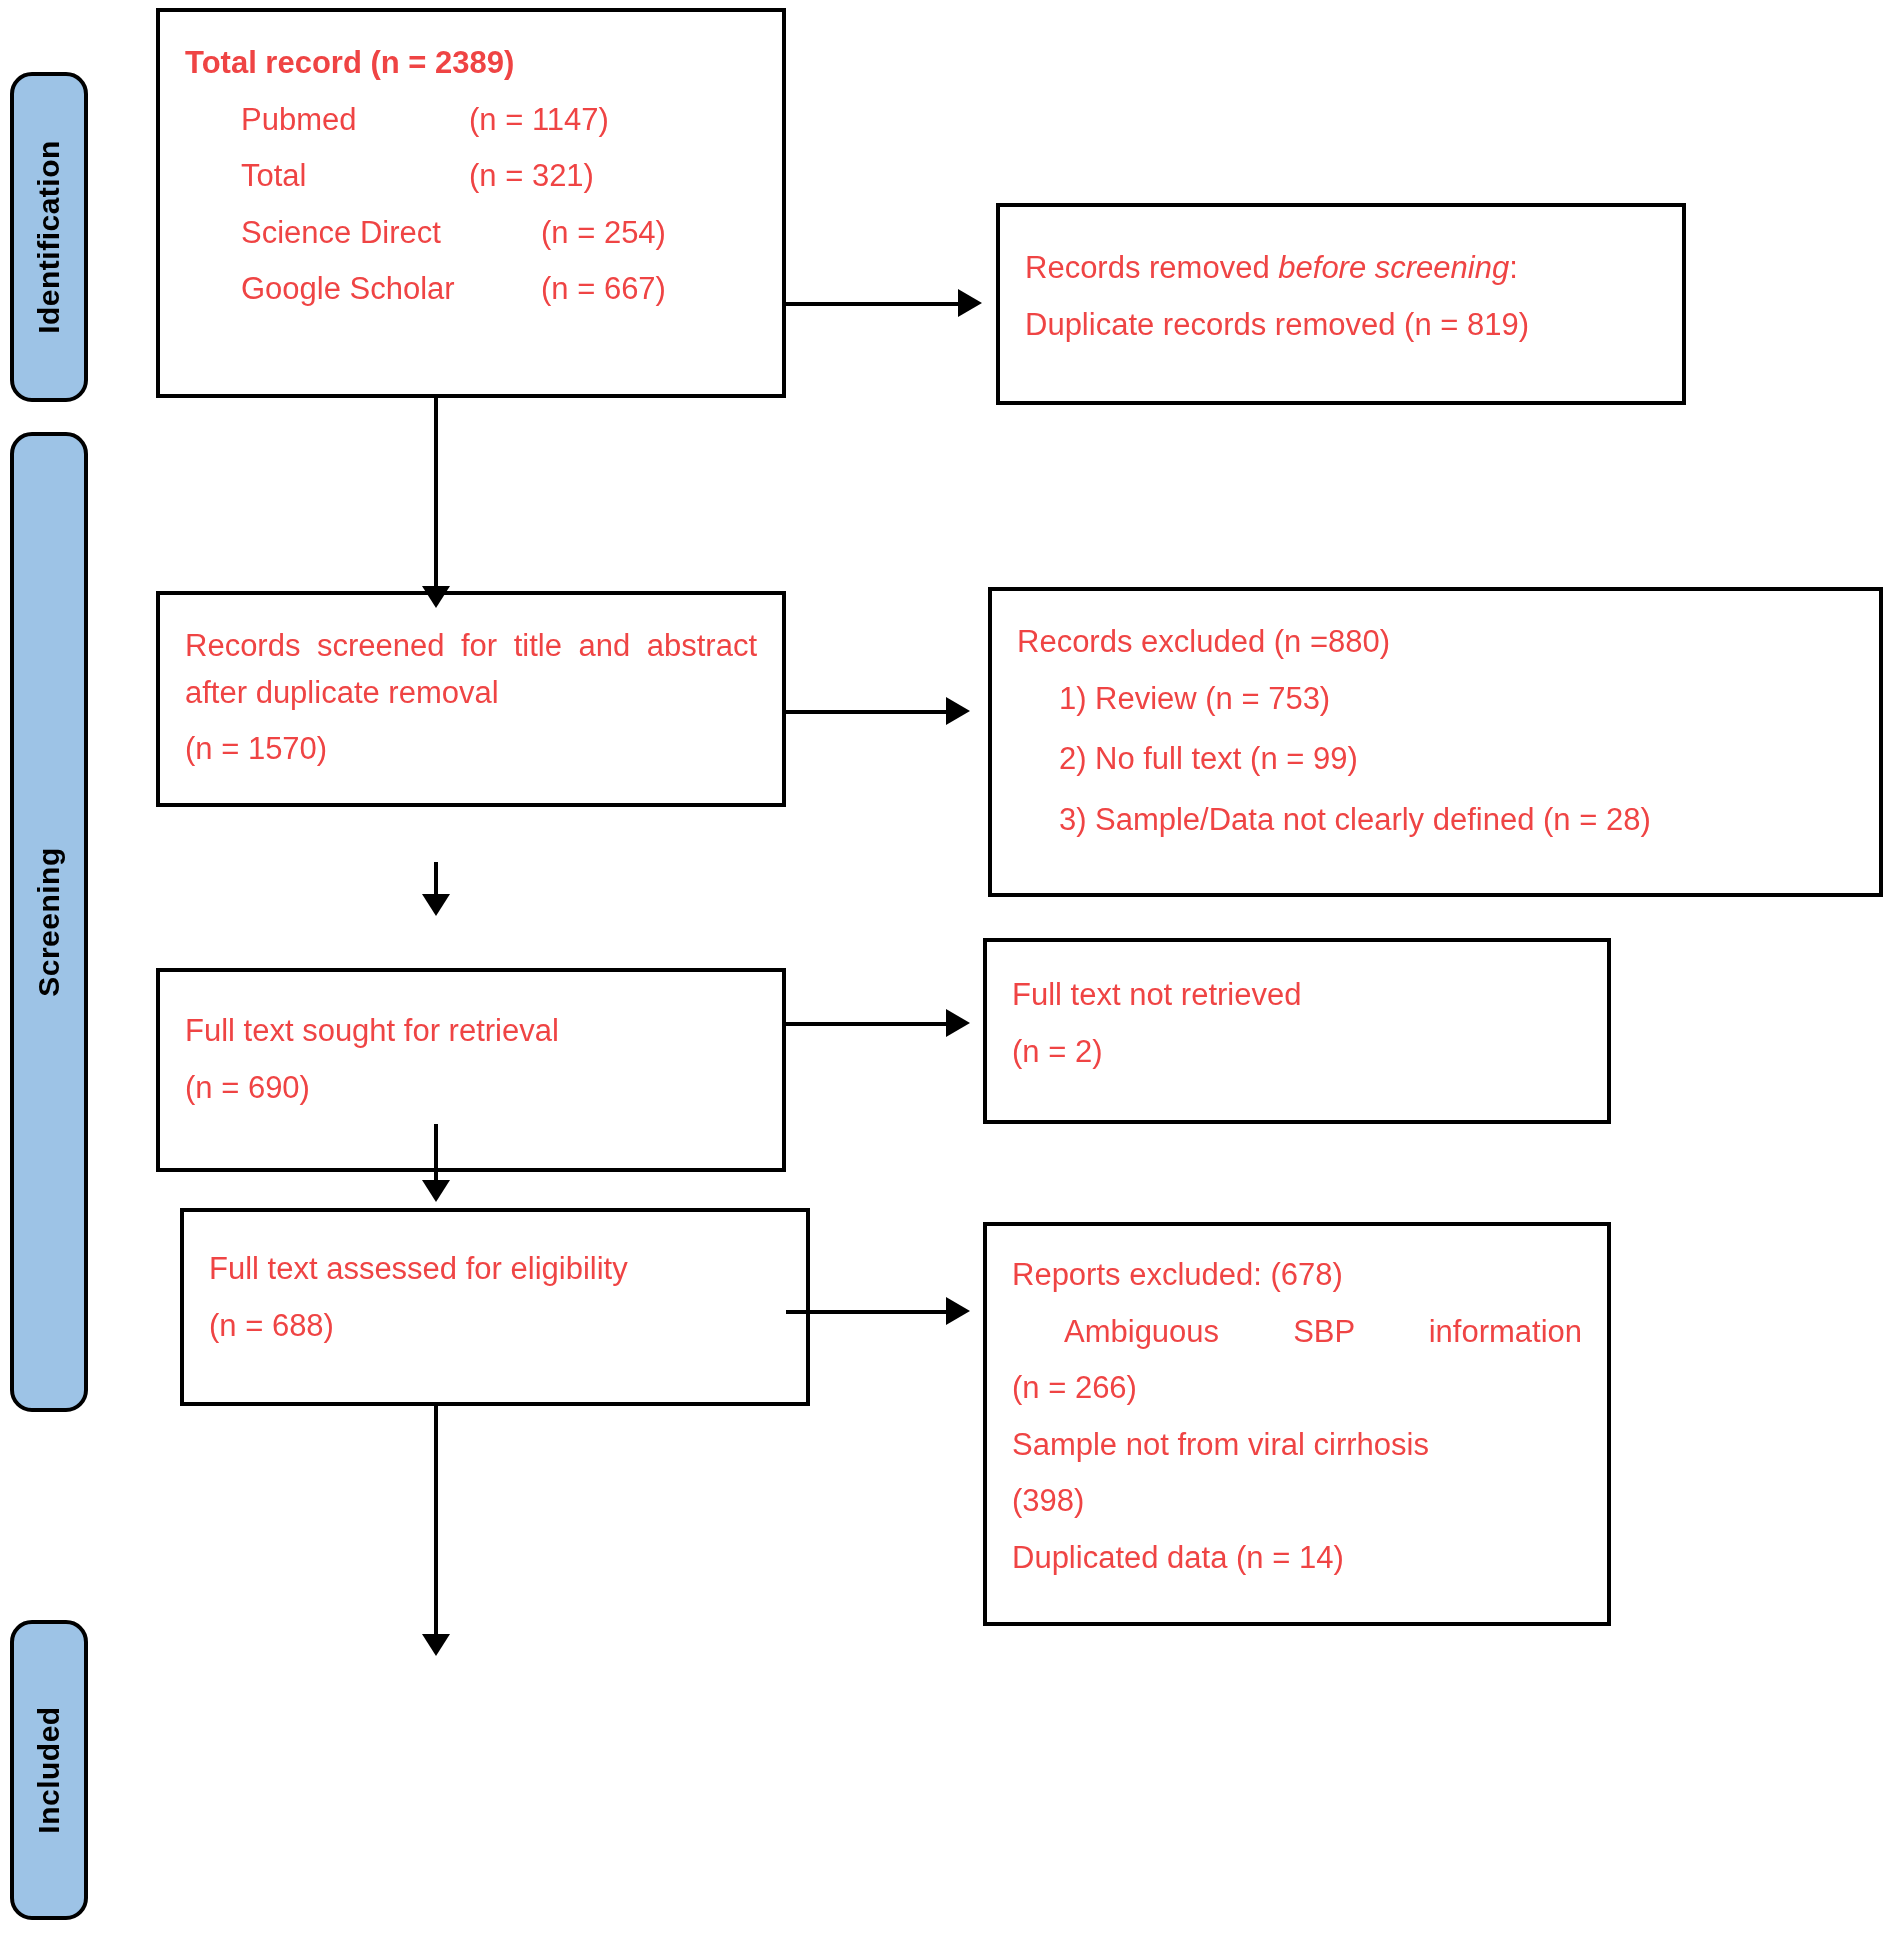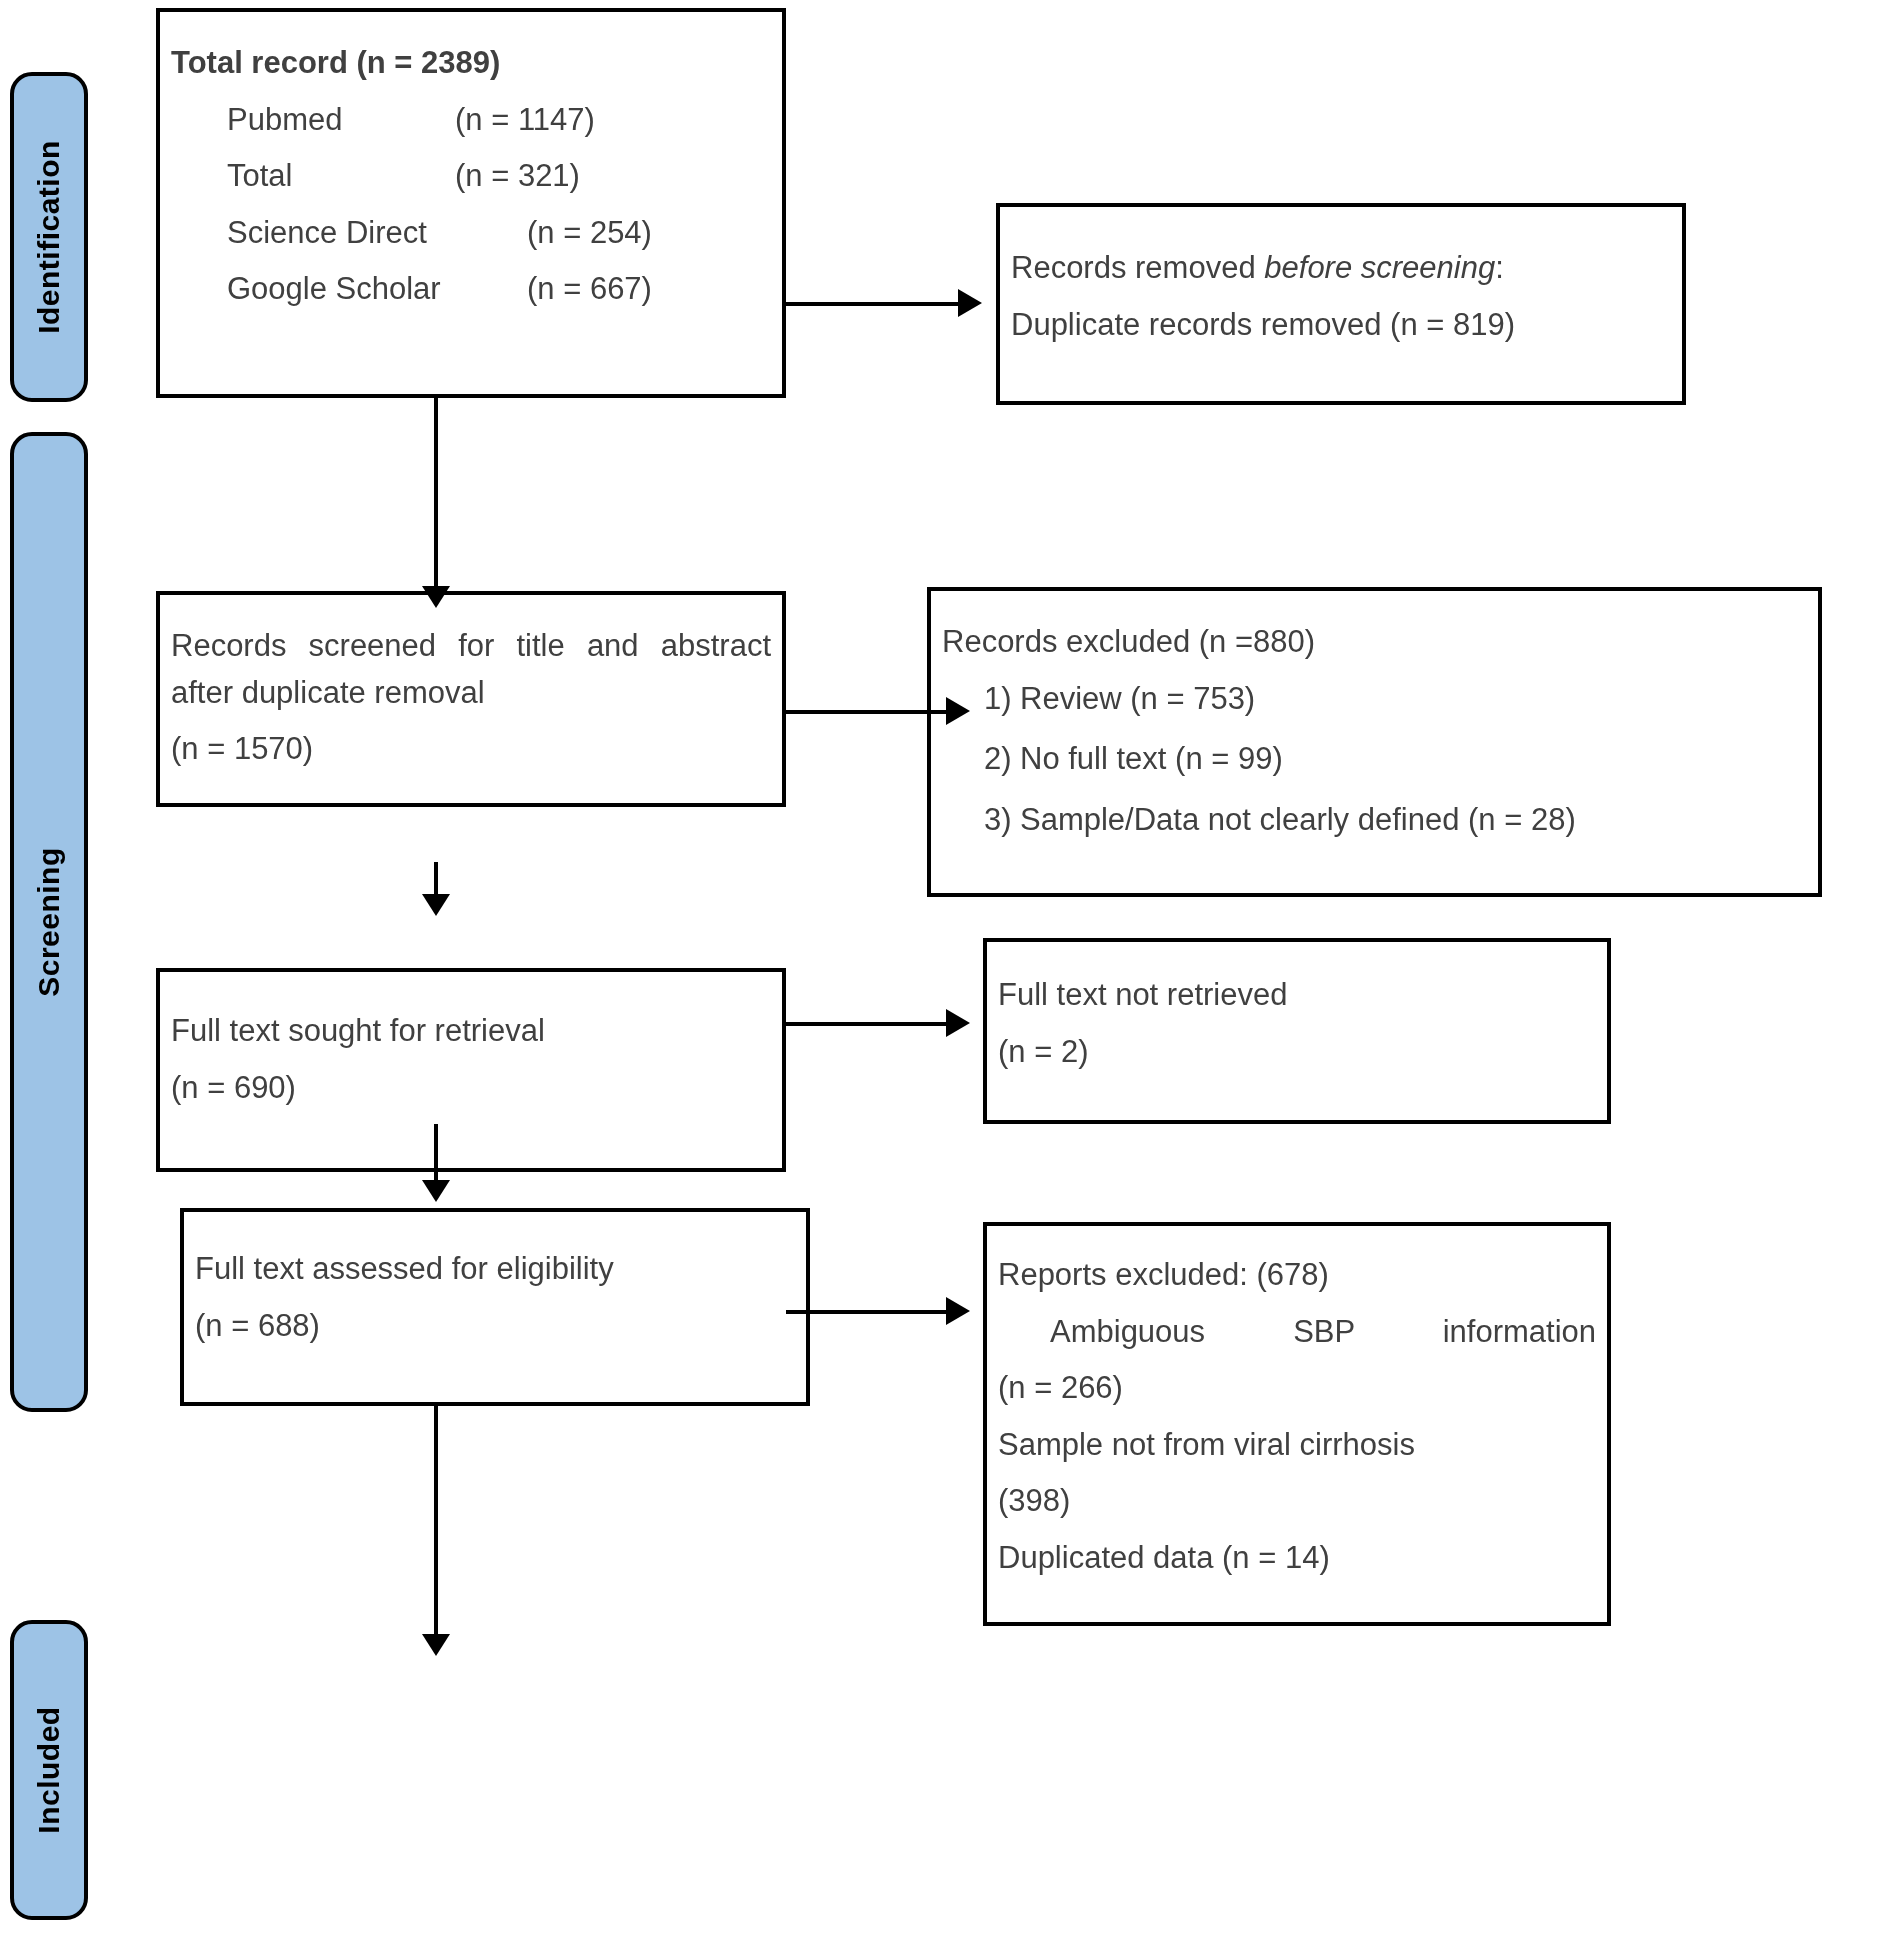--- a/index.html
+++ b/index.html
@@ -38,24 +38,24 @@
     letter-spacing: 0.5px;
     color: #000000;
   }
 
   
   .box {
     position: absolute;
     background: #ffffff;
     border: 4px solid #000000;
     box-sizing: border-box;
-    padding: 16px 11px;
+    padding: 16px 25px;
     font-size: 31px;
     line-height: 1.50;
-    color: #404040;
+    color: #ef4444;
   }
   .box p {
     margin: 0 0 10px 0;
   }
   .box p:last-child { margin-bottom: 0; }
 
   .justify { text-align: justify; text-align-last: left; }
 
   .indent-1 { padding-left: 56px; }
   .indent-2 { padding-left: 52px; }
@@ -156,21 +156,21 @@
       <span>Records removed </span><span class="ital">before screening</span><span>:</span>
     </p>
     <p>Duplicate records removed (n = 819)</p>
   </div>
 
   <div class="box justify" style="left:156px; top:591px; width:630px; height:216px; padding-top:28px;">
     <p class="justify">Records screened for title and abstract   after duplicate removal</p>
     <p>(n = 1570)</p>
   </div>
 
-  <div class="box" style="left:927px; top:587px; width:895px; height:310px; padding-top:28px;">
+  <div class="box" style="left:988px; top:587px; width:895px; height:310px; padding-top:28px;">
     <p>Records excluded (n =880)</p>
     <ul class="numlist">
       <li>
         <span class="num">1)</span>
         <span class="txt">Review (n = 753)</span>
       </li>
       <li>
         <span class="num">2)</span>
         <span class="txt">No full text (n = 99)</span>
       </li>

